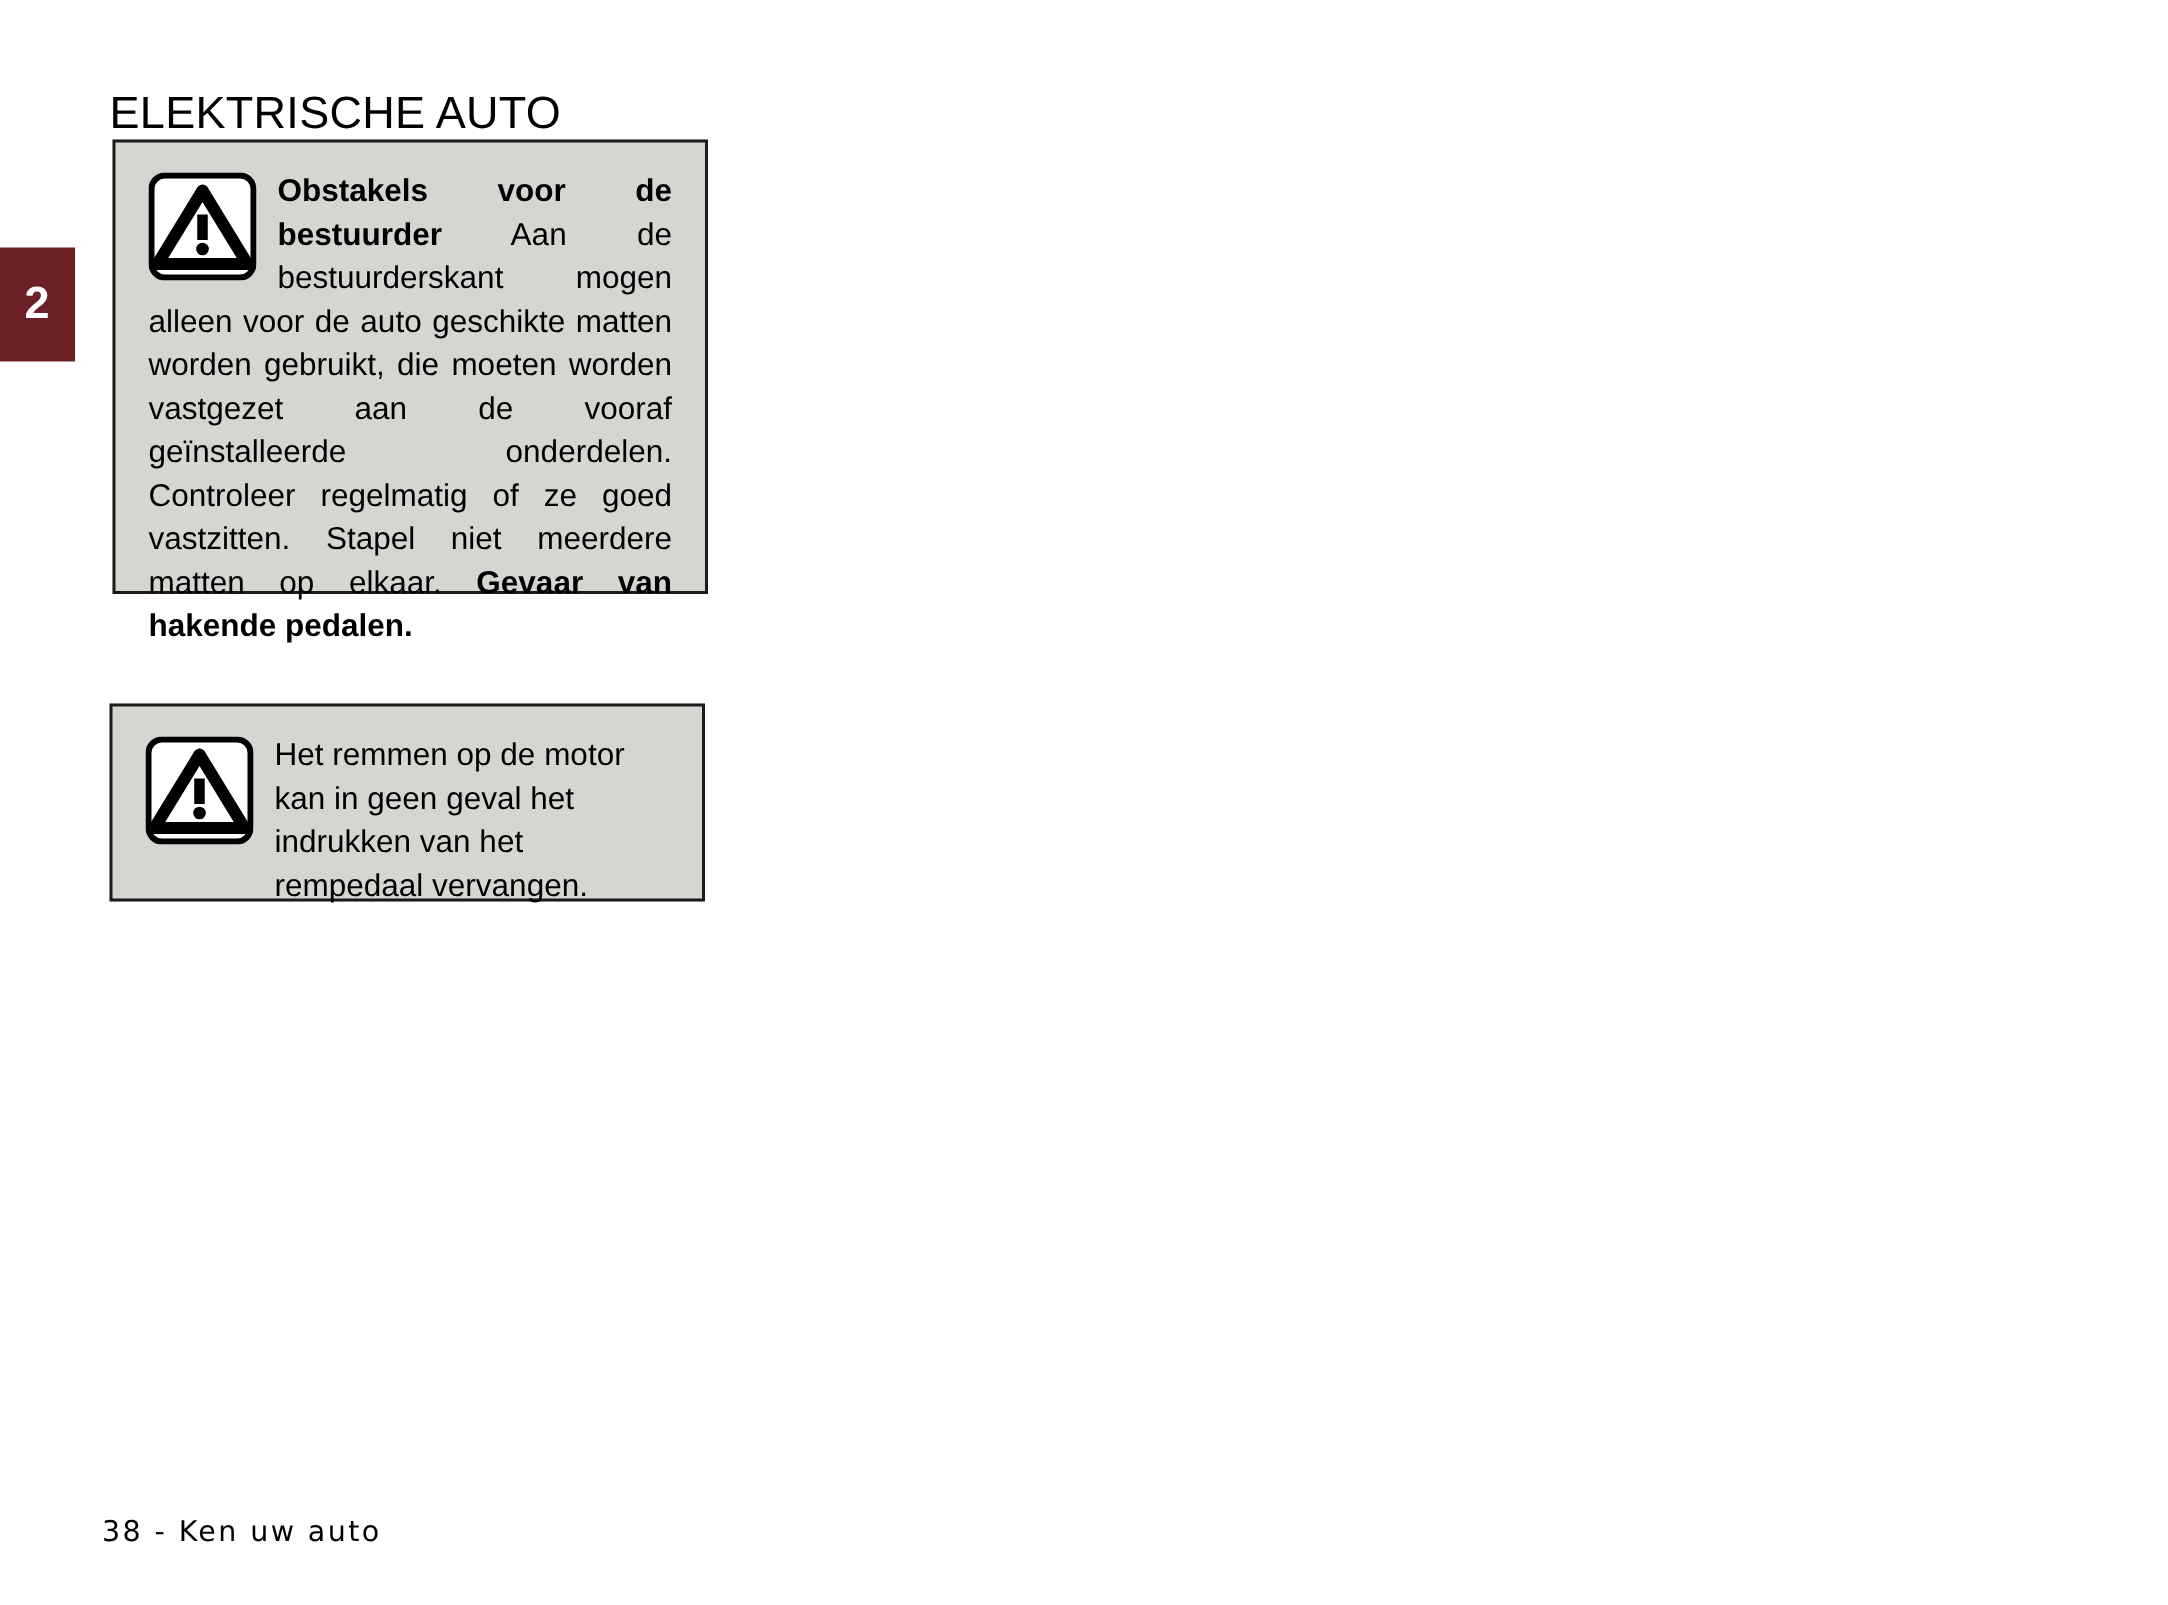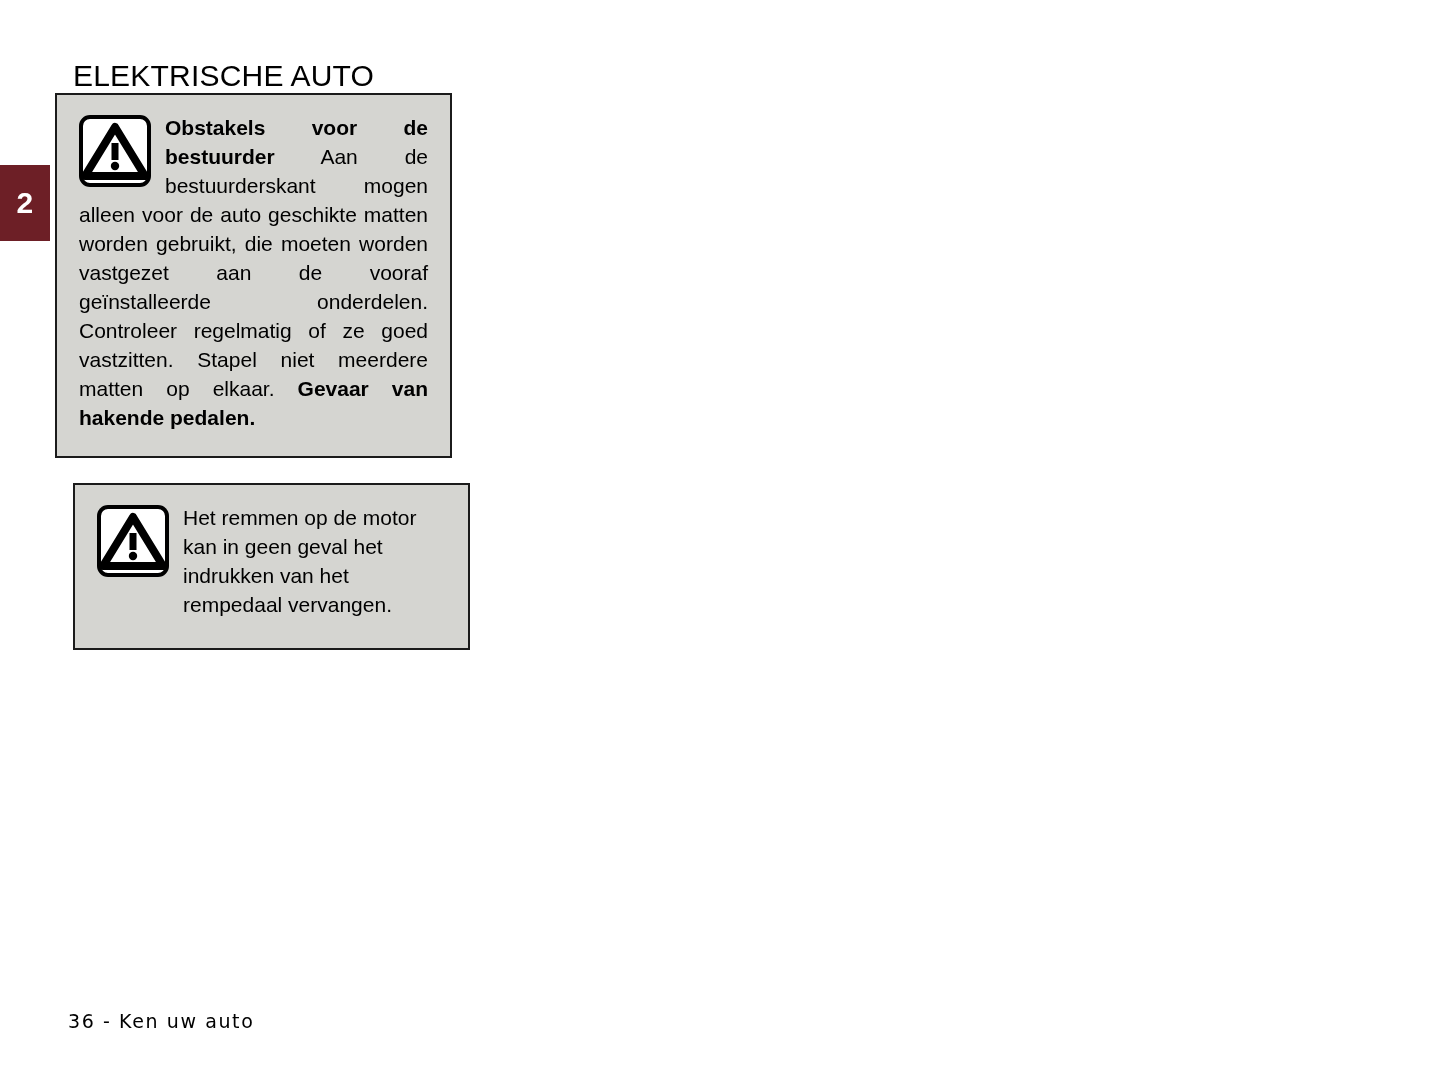--- a/index.html
+++ b/index.html
@@ -49,30 +49,30 @@
 
   
   .warning-box {
     position: absolute;
     box-sizing: border-box;
     background: #d5d5d1;
     border: 2px solid #1b1b1b;
     padding: 18px 22px 20px 22px;
   }
   .box-one {
-    left: 55px;
+    left: 75px;
     top: 93px;
     width: 397px;
-    height: 365px;
+    height: 303px;
   }
   .box-two {
     left: 73px;
-    top: 483px;
+    top: 469px;
     width: 397px;
-    height: 167px;
+    height: 132px;
   }
 
   
   .warn-icon {
     float: left;
     width: 72px;
     height: 72px;
     margin: 2px 14px 4px 0;
   }
   .box-two .warn-icon {
@@ -141,13 +141,13 @@
     <svg viewBox="0 0 72 72" xmlns="http://www.w3.org/2000/svg">
       <rect x="2" y="2" width="68" height="68" rx="9" ry="9" fill="#ffffff" stroke="#000000" stroke-width="4"></rect>
       <path d="M36 12 L66 61 L6 61 Z" fill="none" stroke="#000000" stroke-width="8" stroke-linejoin="round"></path>
       <rect x="32.5" y="28" width="7" height="17" fill="#000000"></rect>
       <circle cx="36" cy="51" r="4.2" fill="#000000"></circle>
     </svg>
   </div>
   <p class="box-text">Het remmen op de motor kan in geen geval het indrukken van het rempedaal vervangen.</p>
 </div>
 
-<div class="footer">36 - Ken uw auto</div>
+<div class="footer">38 - Ken uw auto</div>
 
 </body></html>

